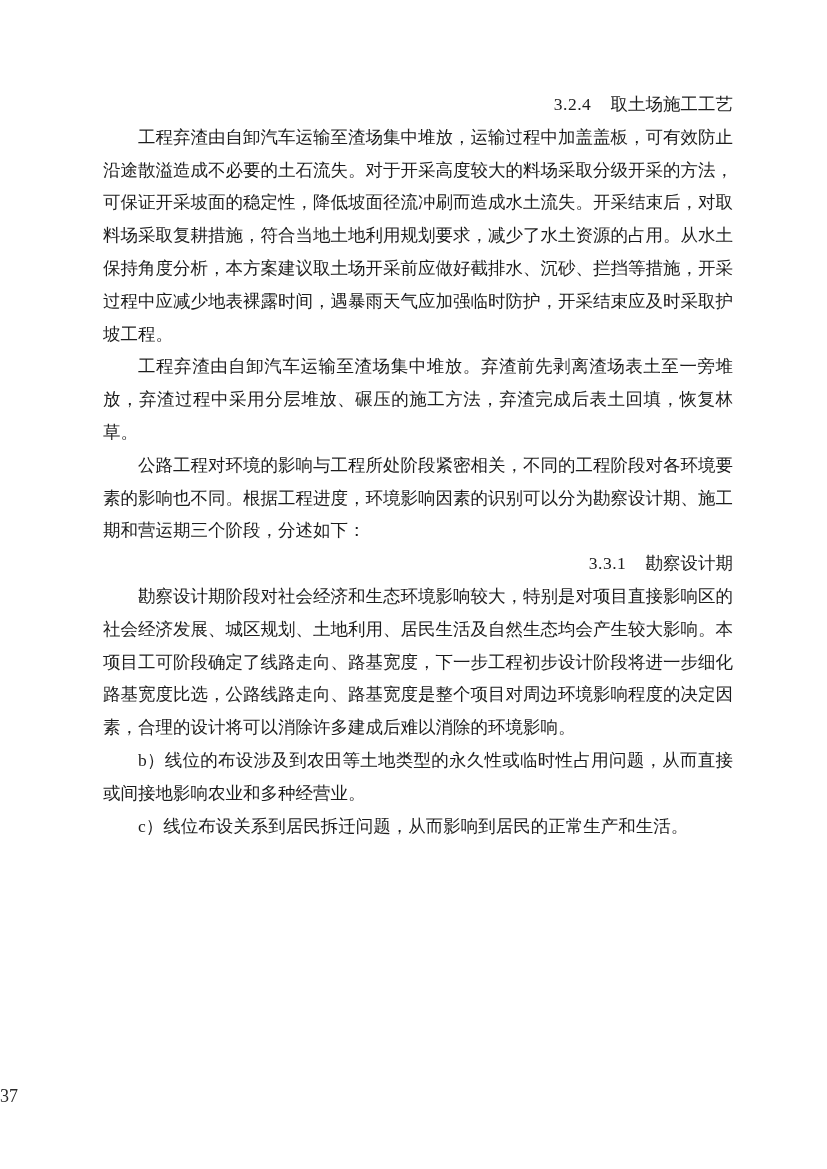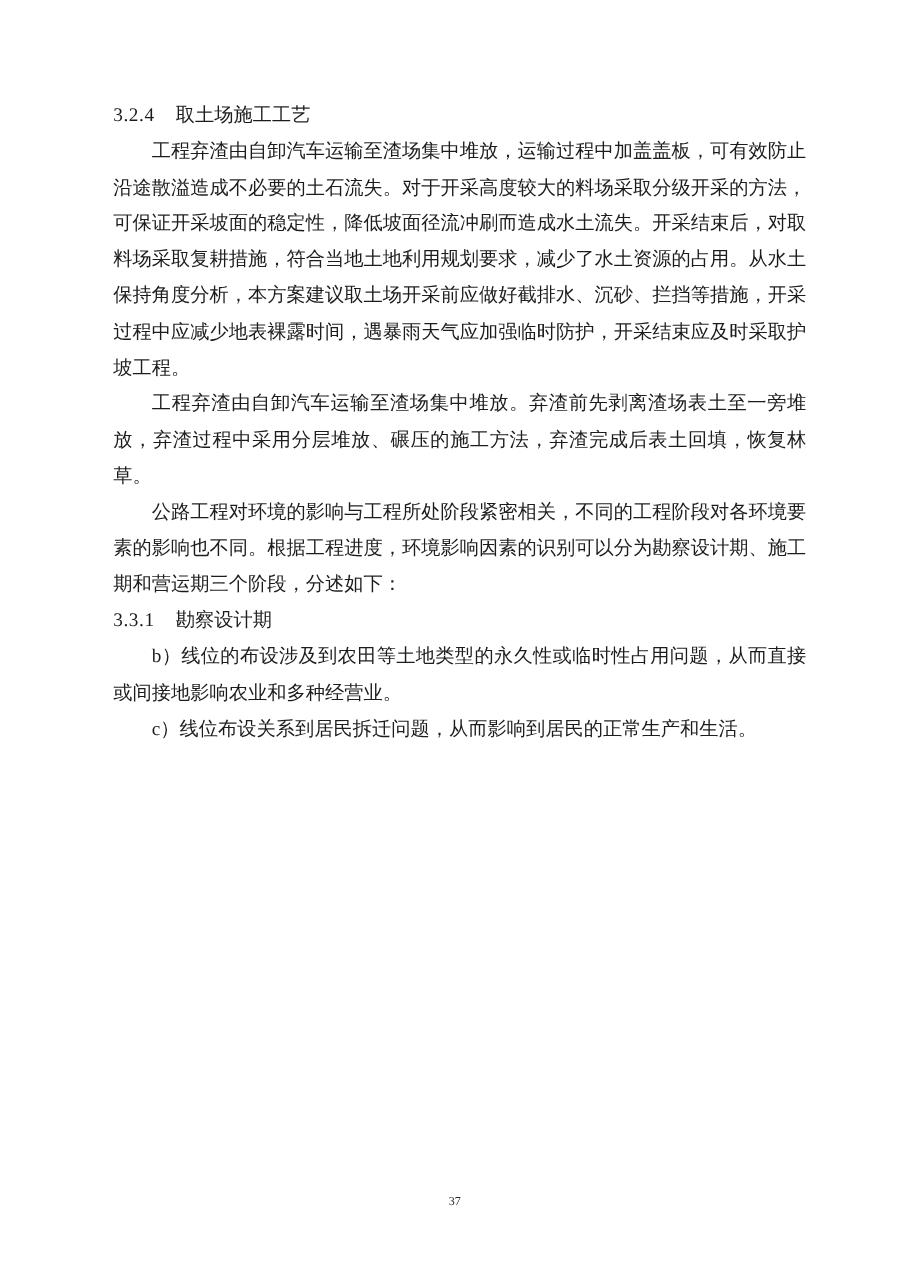--- a/index.html
+++ b/index.html
@@ -29,21 +29,21 @@
     line-height: 32.8px;
     text-align: justify;
     word-break: break-all;
   }
   .para {
     margin: 0;
     text-indent: 2em;
   }
   .heading {
     margin: 0;
-    text-align: left;
+    text-align: right;
     text-indent: 0;
   }
   .heading .num {
     display: inline-block;
     margin-right: 1.1em;
     letter-spacing: 0.5px;
   }
   .heading-bold {
     font-weight: bold;
   }
@@ -54,22 +54,21 @@
   .heading-bold .ttl {
     font-family: "Liberation Sans", "DejaVu Sans", sans-serif;
     font-weight: bold;
     letter-spacing: 0.5px;
   }
   .footer {
     position: absolute;
     top: 1086px;
     left: 0;
     width: 827px;
-    text-align: center;
-    font-size: 11px;
+    font-size: 18px;
     color: #2a2a2a;
   }
 </style>
 </head>
 <body>
 
 <div class="page">
   <div class="content">
 
     <p class="heading"><span class="num">3.2.4</span><span class="ttl">取土场施工工艺</span></p>
@@ -77,20 +76,21 @@
     <p class="para">工程弃渣由自卸汽车运输至渣场集中堆放，运输过程中加盖盖板，可有效防止沿途散溢造成不必要的土石流失。对于开采高度较大的料场采取分级开采的方法，可保证开采坡面的稳定性，降低坡面径流冲刷而造成水土流失。开采结束后，对取料场采取复耕措施，符合当地土地利用规划要求，减少了水土资源的占用。从水土保持角度分析，本方案建议取土场开采前应做好截排水、沉砂、拦挡等措施，开采过程中应减少地表裸露时间，遇暴雨天气应加强临时防护，开采结束应及时采取护坡工程。</p>
 
 
     <p class="para">工程弃渣由自卸汽车运输至渣场集中堆放。弃渣前先剥离渣场表土至一旁堆放，弃渣过程中采用分层堆放、碾压的施工方法，弃渣完成后表土回填，恢复林草。</p>
 
 
     <p class="para">公路工程对环境的影响与工程所处阶段紧密相关，不同的工程阶段对各环境要素的影响也不同。根据工程进度，环境影响因素的识别可以分为勘察设计期、施工期和营运期三个阶段，分述如下：</p>
 
     <p class="heading"><span class="num">3.3.1</span><span class="ttl">勘察设计期</span></p>
 
+    <p class="para">勘察设计期阶段对社会经济和生态环境影响较大，特别是对项目直接影响区的社会经济发展、城区规划、土地利用、居民生活及自然生态均会产生较大影响。本项目工可阶段确定了线路走向、路基宽度，下一步工程初步设计阶段将进一步细化路基宽度比选，公路线路走向、路基宽度是整个项目对周边环境影响程度的决定因素，合理的设计将可以消除许多建成后难以消除的环境影响。</p>
 
     <p class="para">b）线位的布设涉及到农田等土地类型的永久性或临时性占用问题，从而直接或间接地影响农业和多种经营业。</p>
     <p class="para">c）线位布设关系到居民拆迁问题，从而影响到居民的正常生产和生活。</p>
 
   </div>
 
   <div class="footer">37</div>
 </div>
 
 </body></html>

